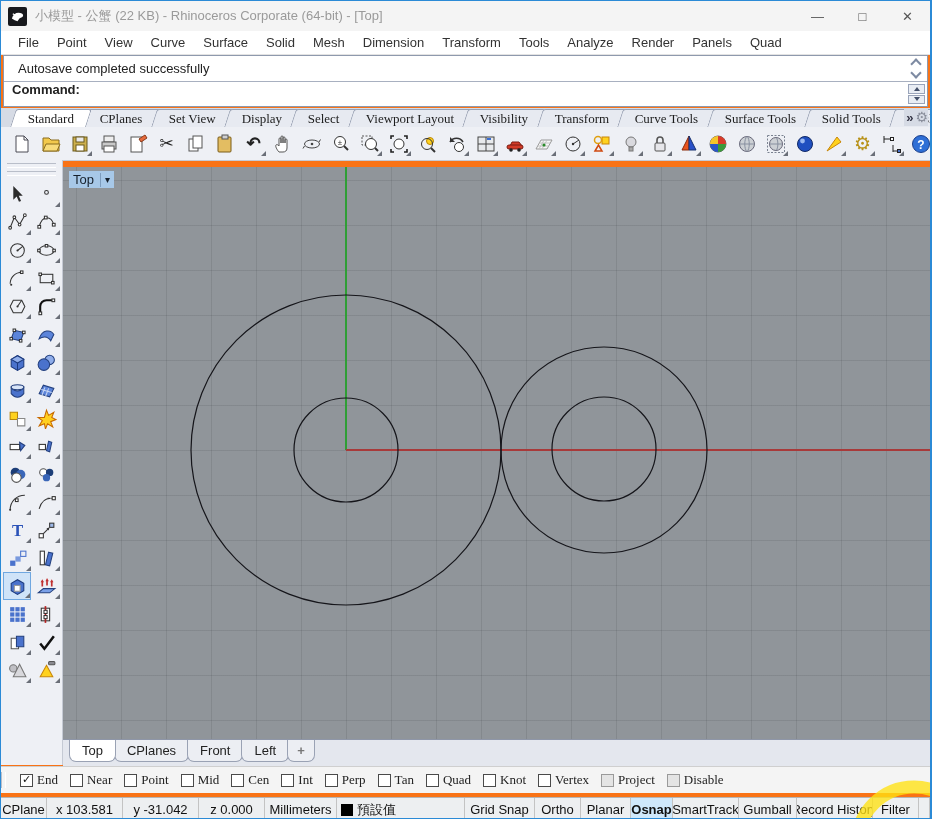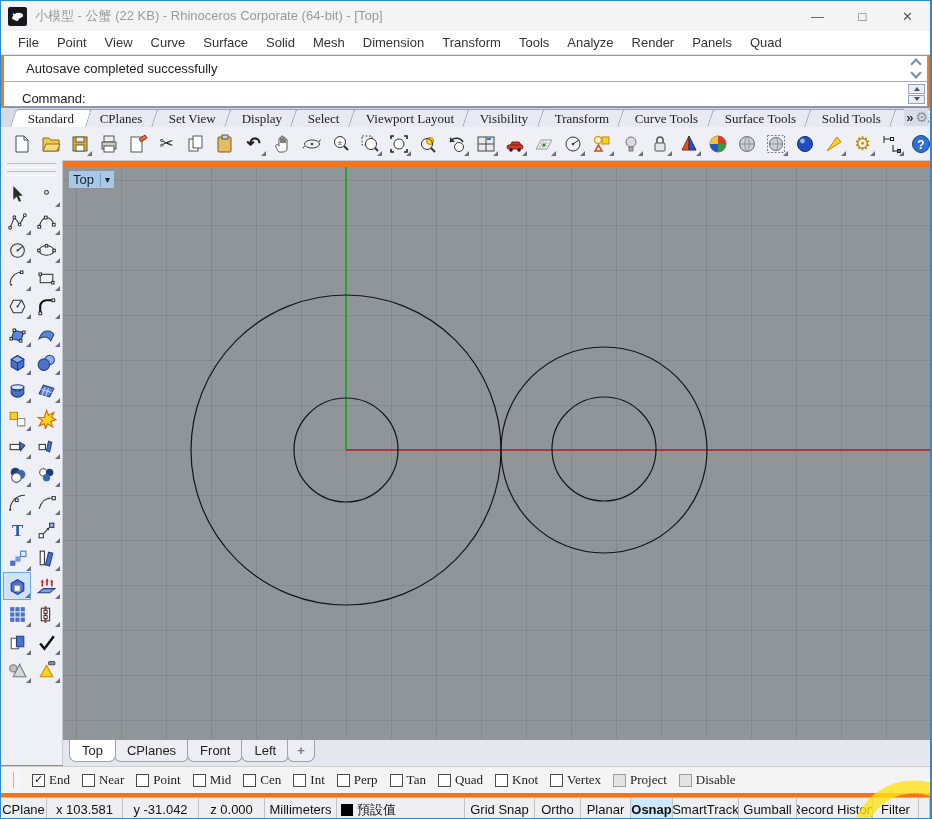--- a/index.html
+++ b/index.html
@@ -12,22 +12,22 @@
   .appicon svg{position:absolute;inset:2px;}
   .wtitle{color:#9a9a9a;font-size:13px;white-space:nowrap;}
   .winbtns{margin-left:auto;display:flex;height:100%;}
   .winbtn{width:45px;height:100%;display:flex;align-items:center;justify-content:center;color:#555;font-size:13px;}
   
   .menubar{position:absolute;top:30px;left:0;right:0;height:23px;background:#fff;display:flex;align-items:center;
            padding-left:8px;border-bottom:1px solid #e3e3e3;}
   .menuitem{padding:0 9px;color:#333;}
   
   .cmdwrap{position:absolute;top:54px;left:2px;right:2px;height:50px;background:#fff;border:1px solid #8e99ad;}
-  .cmdhist{position:relative;height:25px;border-bottom:1px solid #a8b0c0;display:flex;align-items:center;padding:0 26px 0 22px;}
-  .cmdline{position:relative;height:24px;display:flex;align-items:flex-end;padding:0 26px 0 18px;font-weight:normal;}
+  .cmdhist{position:relative;height:25px;border-bottom:1px solid #a8b0c0;display:flex;align-items:center;padding:0 26px 0 14px;}
+  .cmdline{position:relative;height:24px;display:flex;align-items:flex-start;padding:0 26px 0 8px;font-weight:bold;}
   .scrollcol{position:absolute;right:2px;top:2px;width:18px;height:21px;display:flex;flex-direction:column;justify-content:space-between;}
   .chev{width:12px;height:9px;position:relative;margin:0 auto;}
   .chev::before{content:"";position:absolute;left:2px;top:2px;width:6px;height:6px;border-left:2px solid #7d8aa2;border-top:2px solid #7d8aa2;}
   .chev.up::before{transform:rotate(45deg);}
   .chev.down::before{transform:rotate(225deg);top:-1px;}
   .spincol{position:absolute;right:2px;top:2px;width:17px;height:20px;display:flex;flex-direction:column;gap:1px;}
   .spinbtn{flex:1;background:#e9edf4;border:1px solid #9aa4ba;display:flex;align-items:center;justify-content:center;}
   .spinbtn i{width:0;height:0;border-left:3px solid transparent;border-right:3px solid transparent;}
   .spinbtn.up i{border-bottom:4px solid #44506a;}
   .spinbtn.dn i{border-top:4px solid #44506a;}
@@ -70,21 +70,21 @@
   .geom circle{fill:none;stroke:#15151a;stroke-width:1.2;}
   
   .vtabs{position:absolute;left:62px;top:738px;right:0;height:26px;background:#e4e7ee;border-top:1px solid #8e96a8;
          display:flex;align-items:flex-start;padding-left:6px;}
   .vtab{height:21px;padding:0 12px;display:flex;align-items:center;background:#eceef3;border:1px solid #9aa2b4;border-top:none;
         border-radius:0 0 7px 7px;margin-right:-2px;font-size:13px;color:#222;}
   .vtab.active{background:#fff;z-index:2;}
   .vtab.add{width:18px;padding:0 4px;color:#777;font-weight:bold;justify-content:center;}
   
   .osnaprow{position:absolute;left:0;top:765px;right:0;height:26px;background:#f4f4f4;border-top:1px solid #cfcfcf;
-            display:flex;align-items:center;gap:12px;padding-left:12px;font-family:"Liberation Serif",serif;font-size:13px;}
+            display:flex;align-items:center;gap:12px;padding-left:0;font-family:"Liberation Serif",serif;font-size:13px;}
   .osnaprow .lgrip{width:3px;height:16px;border-left:1px solid #b9bec9;border-right:1px solid #fff;margin-right:2px;}
   .osnap{display:flex;align-items:center;gap:4px;white-space:nowrap;}
   .box{width:13px;height:13px;background:#fff;border:1px solid #4a4a4a;display:flex;align-items:center;justify-content:center;
        font-size:11px;line-height:1;color:#111;box-sizing:border-box;}
   .osnap.checked .box::after{content:"✓";margin-top:-1px;}
   .osnap.disabled .box{background:#e4e4e4;border-color:#9a9a9a;}
   
   .statusbar{position:absolute;left:0;top:796px;right:0;height:23px;background:#edeff1;border-top:1px solid #b5b5b5;
              display:flex;font-size:13px;}
   .sb-cell{display:flex;align-items:center;justify-content:center;border-right:1px solid #c3c3c3;

